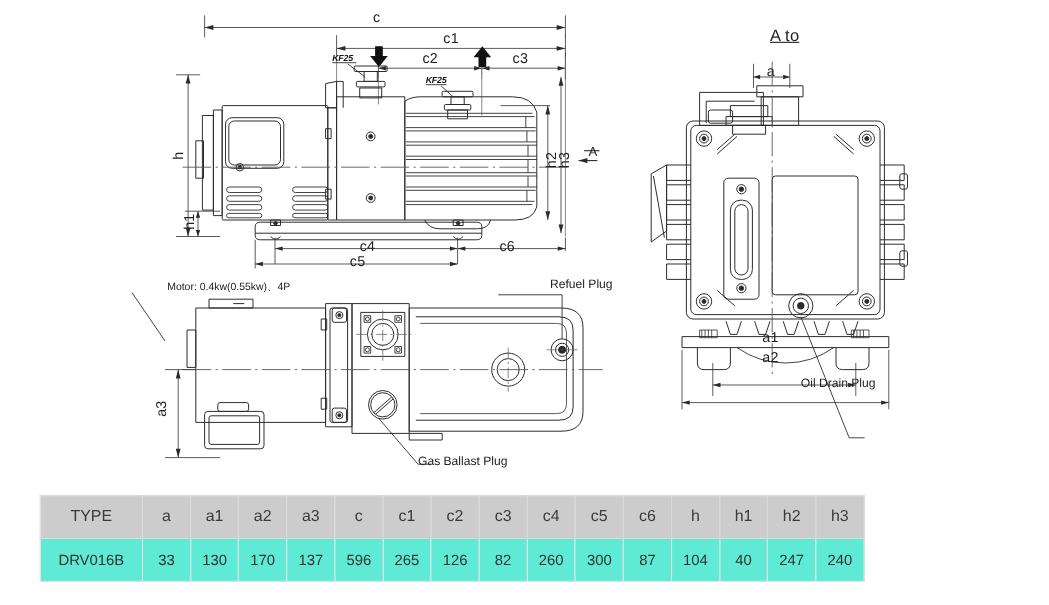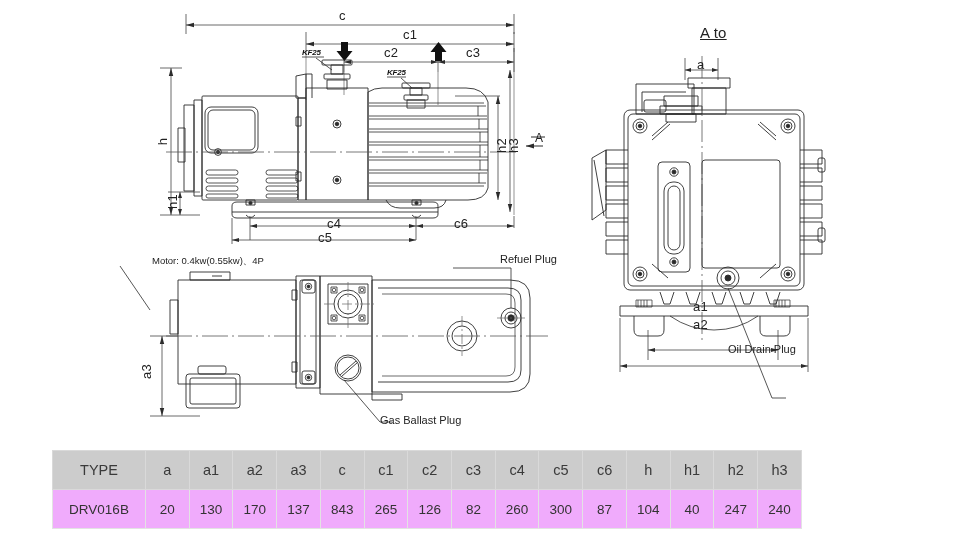--- a/index.html
+++ b/index.html
@@ -9,28 +9,28 @@
   .lbl-sm{position:absolute;font-size:8px;color:#111;white-space:nowrap;font-weight:700;letter-spacing:-.2px;font-style:italic;}
   .lbl-note{position:absolute;font-size:9.5px;color:#222;white-space:nowrap;}
   .lbl-call{position:absolute;font-size:11px;color:#222;white-space:nowrap;}
   .rot{transform:rotate(-90deg);transform-origin:50% 50%;}
 
   
   .canvas{position:absolute;overflow:visible;}
   .canvas svg{display:block;overflow:visible;}
 
   
-  #spec-table{position:absolute;left:52px;top:450px;width:750px;
+  #spec-table{position:absolute;left:36px;top:450px;width:750px;
               border-collapse:collapse;table-layout:fixed;}
   #spec-table th,#spec-table td{
       border:1px solid #e3e3e3;text-align:center;vertical-align:middle;
       font-weight:400;font-size:14px;color:#333;height:38px;padding:0;}
   #spec-table thead th{background:#cccccc;color:#3a3a3a;font-size:14.5px;border-color:#d9d9d9;}
   #spec-table thead th:first-child,#spec-table tbody td:first-child{width:92px;}
-  #spec-table tbody td{background:#f0abfc;font-size:13.5px;}
+  #spec-table tbody td{background:#5eead4;font-size:13.5px;}
 </style>
 </head>
 <body>
 
 <div class="canvas" style="left:0;top:0;width:570px;height:250px;">
 <svg width="570" height="250" viewBox="0 0 570 250">
   <g fill="none" stroke="#2b2b2b" stroke-width="0.9" stroke-linejoin="round">
 
     <g stroke="#444" stroke-width="0.8">
       <line x1="186" y1="14" x2="186" y2="34"></line>
@@ -489,25 +489,25 @@
       <th>c6</th>
       <th>h</th>
       <th>h1</th>
       <th>h2</th>
       <th>h3</th>
     </tr>
   </thead>
   <tbody>
     <tr>
       <td>DRV016B</td>
-      <td>20</td>
+      <td>33</td>
       <td>130</td>
       <td>170</td>
       <td>137</td>
-      <td>843</td>
+      <td>596</td>
       <td>265</td>
       <td>126</td>
       <td>82</td>
       <td>260</td>
       <td>300</td>
       <td>87</td>
       <td>104</td>
       <td>40</td>
       <td>247</td>
       <td>240</td>

